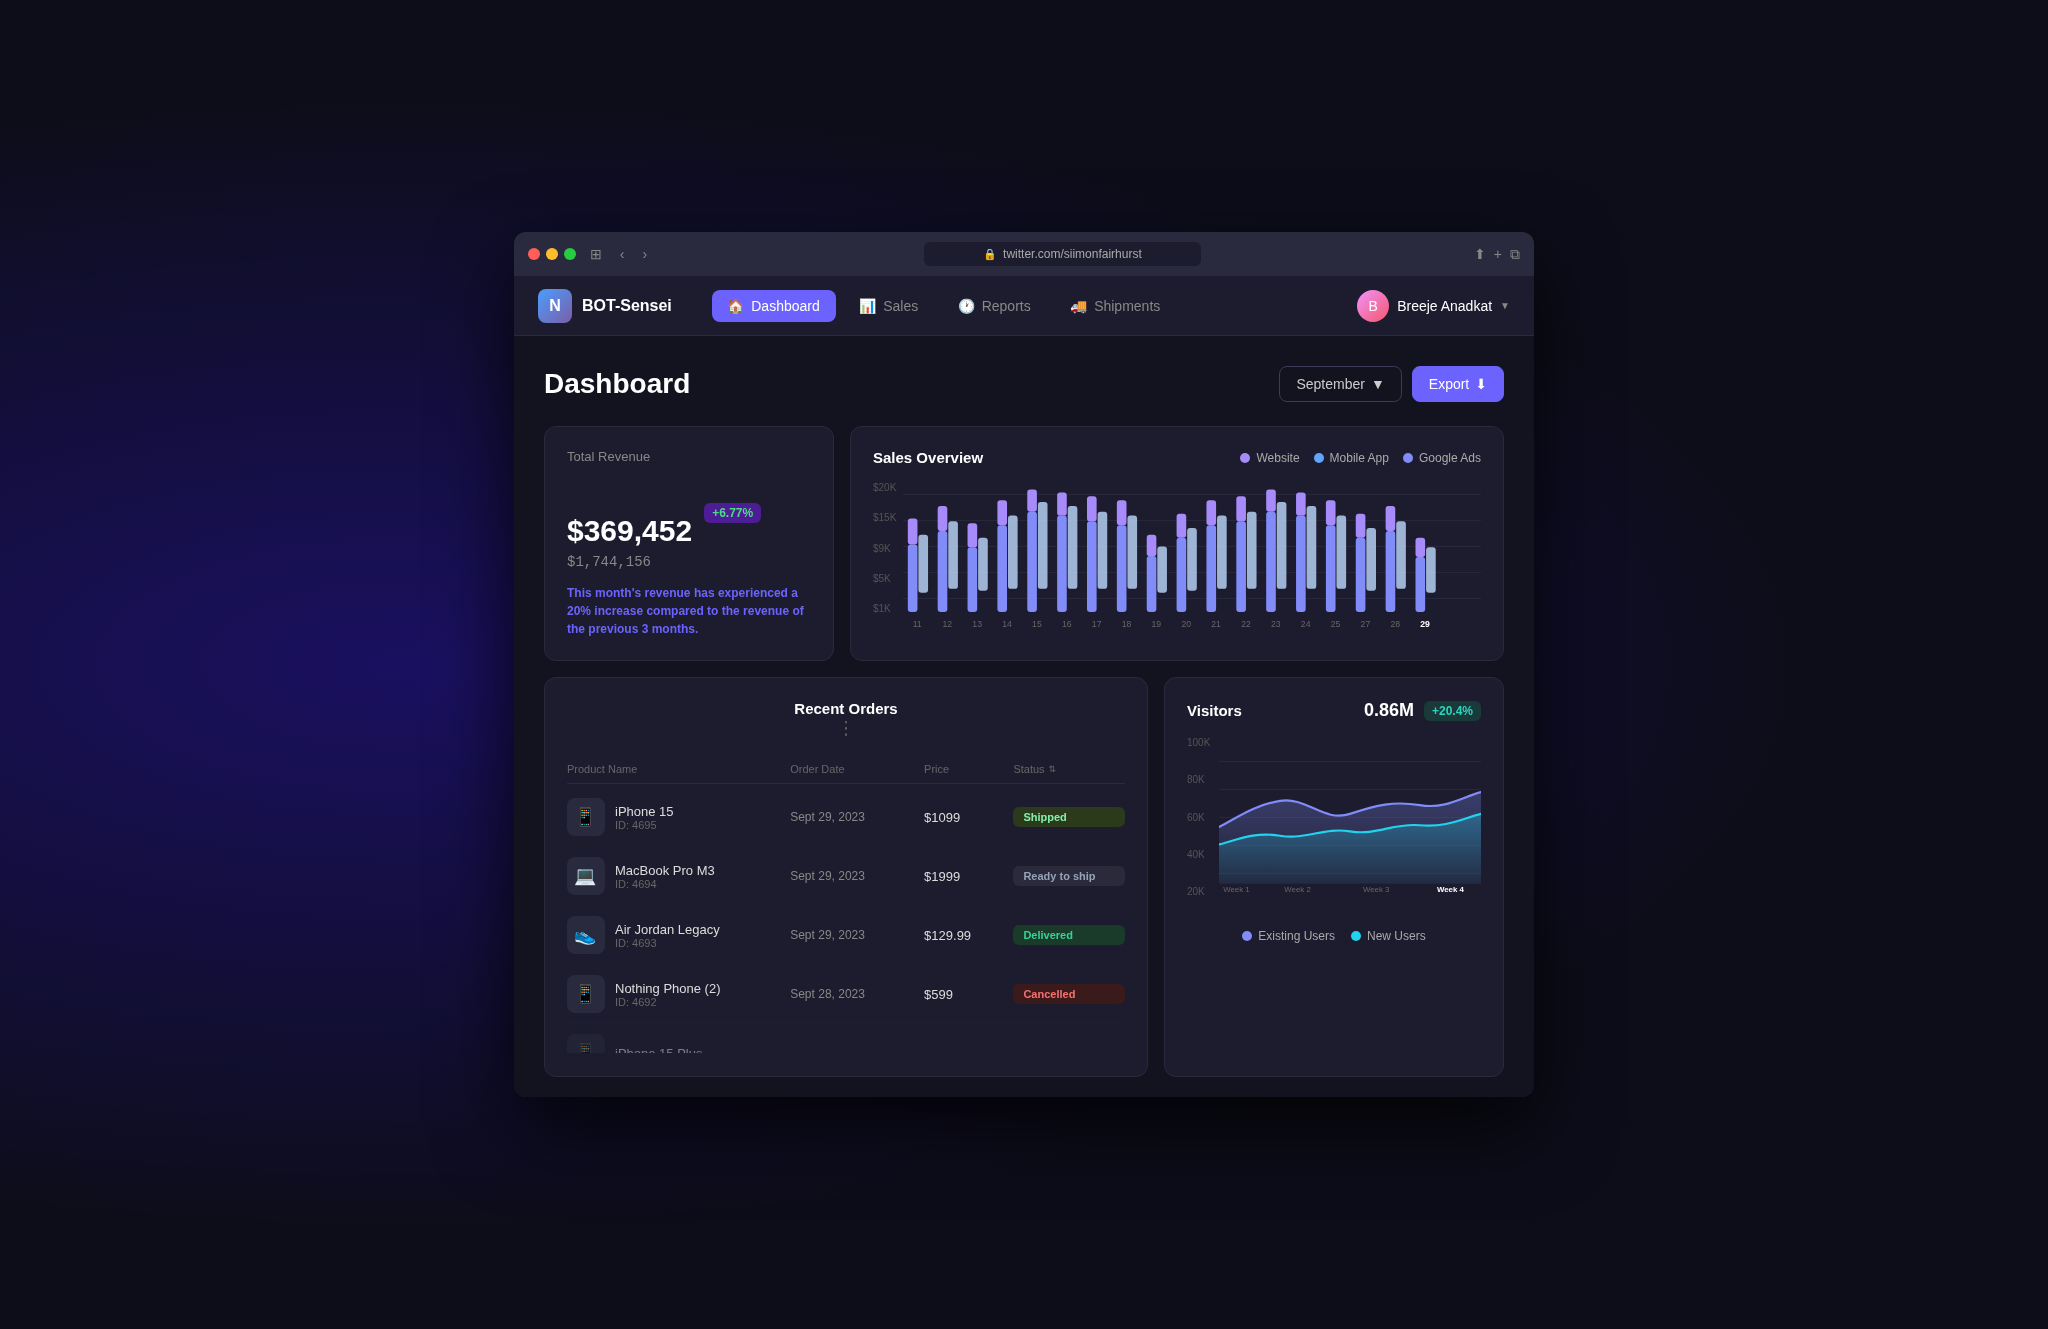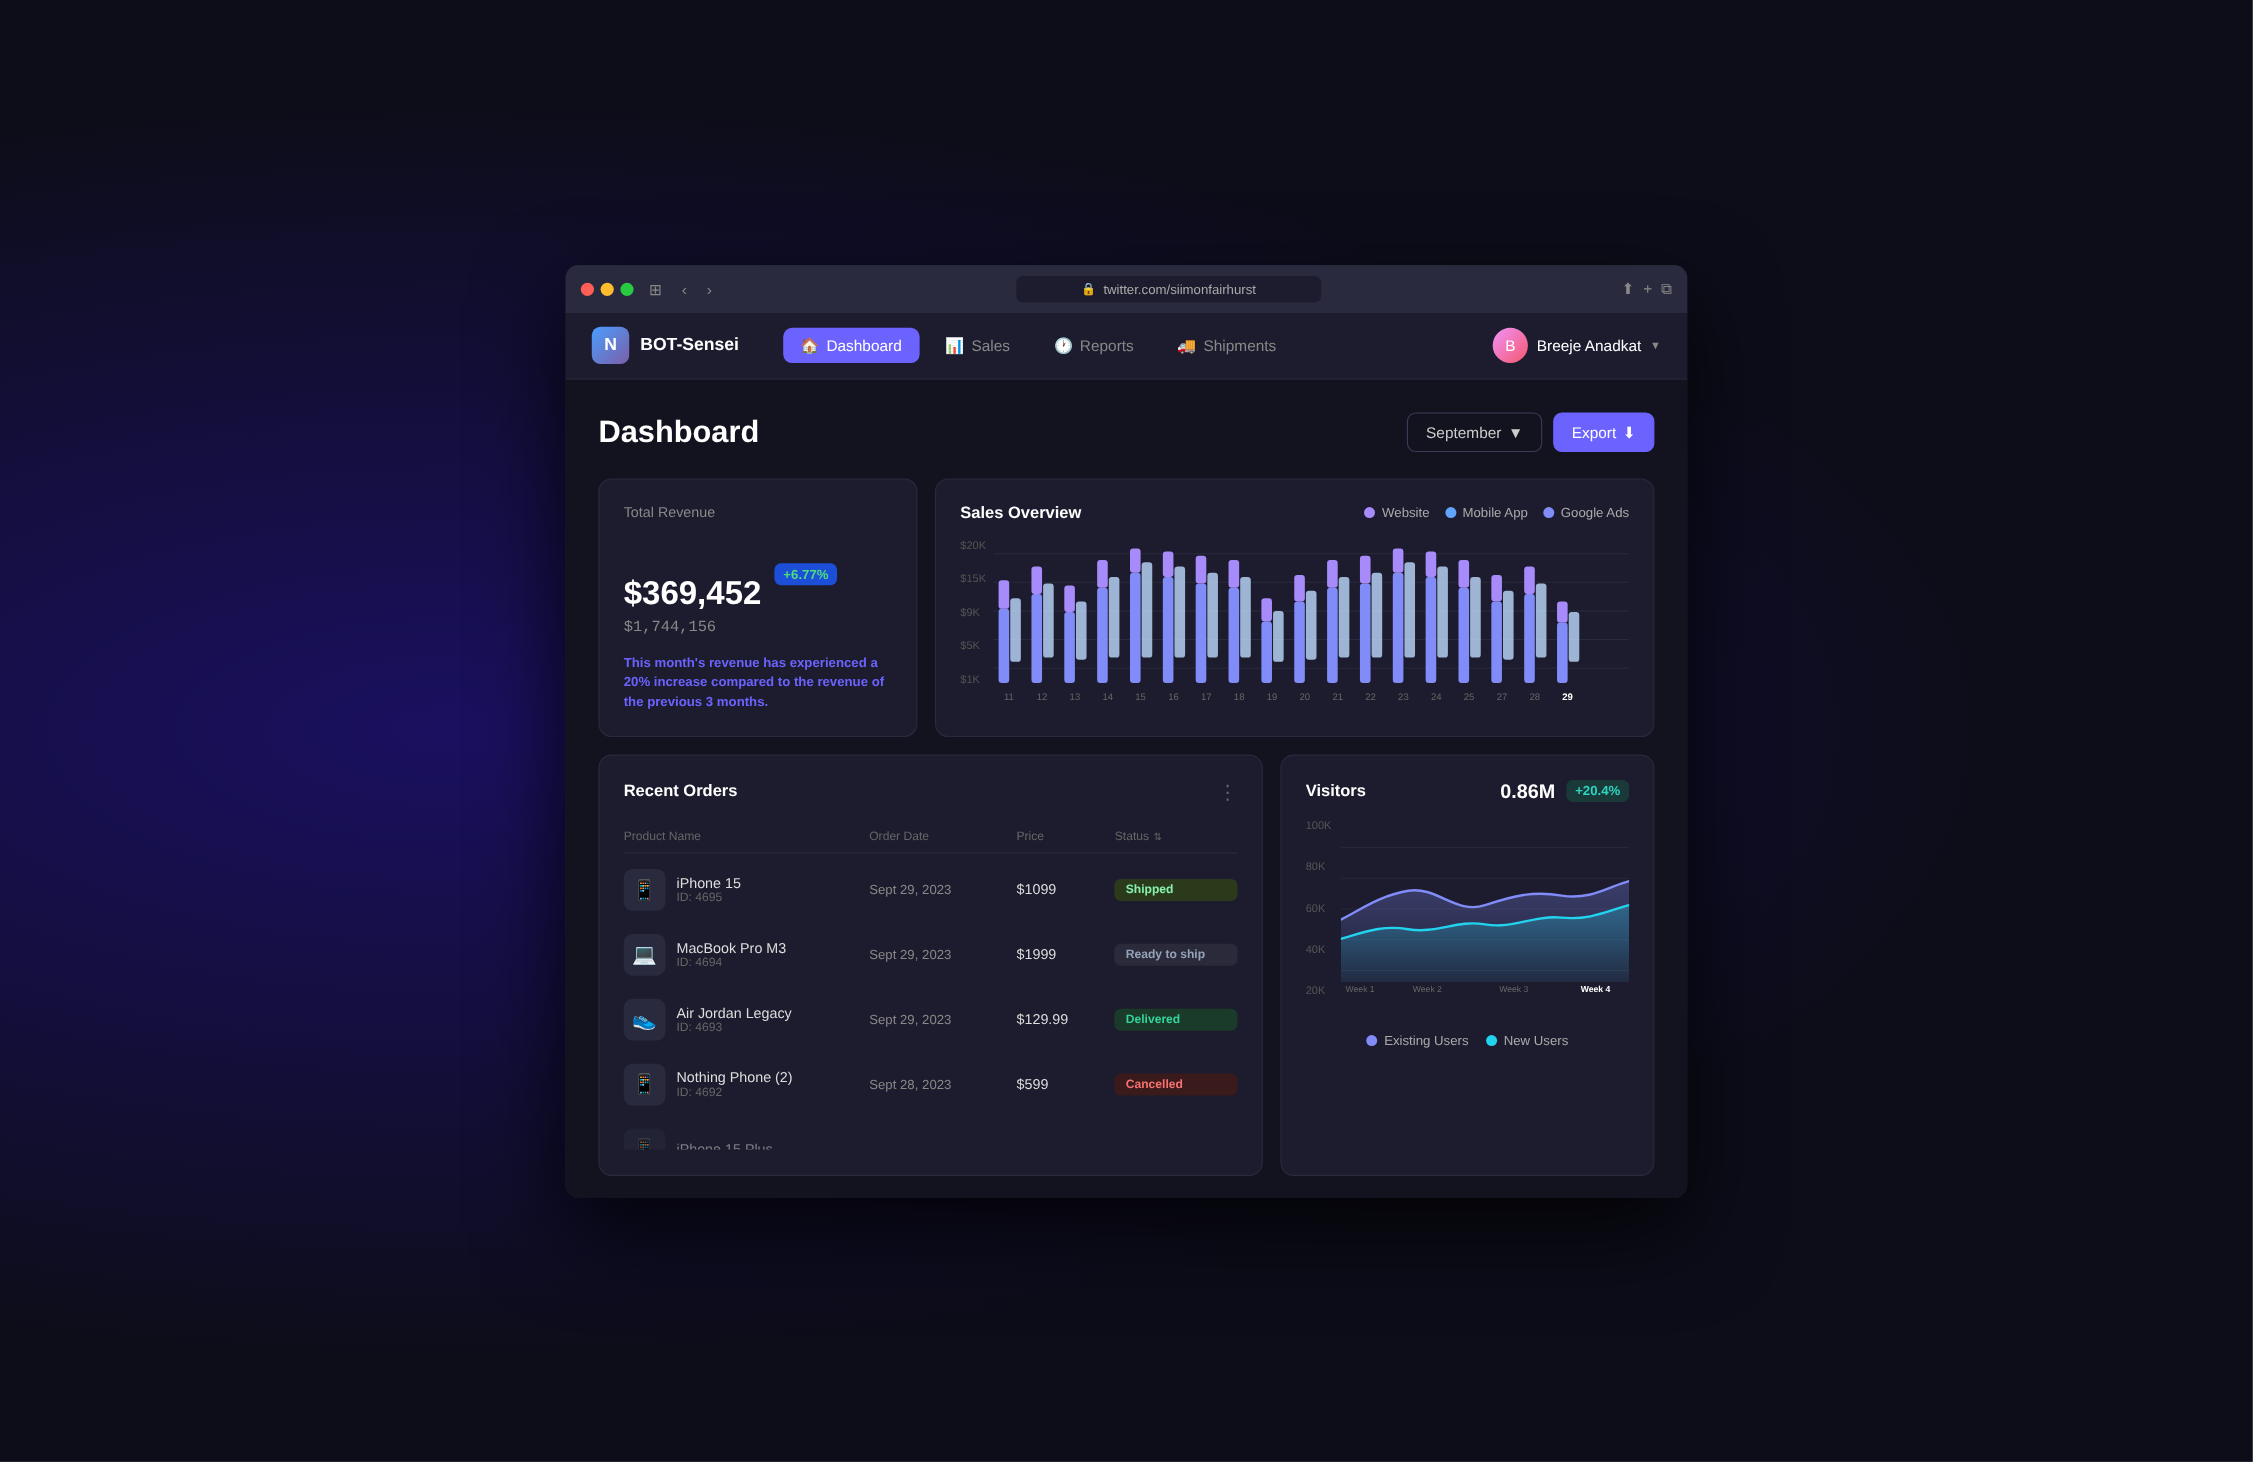--- a/index.html
+++ b/index.html
@@ -156,21 +156,21 @@
       padding: 22px;
       border: 1px solid #2a2a3e;
     }
     .card-revenue { flex: 0 0 290px; }
     .card-sales { flex: 1; }
 
     .card-label { color: #888; font-size: 13px; margin-bottom: 14px; }
     .revenue-main { display: flex; align-items: center; gap: 12px; margin-bottom: 6px; }
     .revenue-amount { color: #fff; font-size: 30px; font-weight: 700; margin-top: 36px; }
     .badge-green {
-      background: #1d4ed8;
+      background: #4c1d95;
       color: #4ade80;
       padding: 3px 8px;
       border-radius: 6px;
       font-size: 12px;
       font-weight: 600;
     }
     .revenue-sub { color: #888; font-size: 14px; margin-bottom: 14px; font-family: Liberation Mono, monospace; }
     .revenue-desc { color: #666; font-size: 12px; line-height: 1.5; }
     .revenue-desc span { color: #6c63ff; font-weight: 600; }
 
@@ -192,20 +192,21 @@
     .cards-row2 { display: flex; gap: 16px; }
     .card-orders { flex: 1; min-height: 290px; }
     .card-visitors { flex: 0 0 340px; }
 
     
     .orders-header {
       display: flex;
       justify-content: space-between;
       align-items: center;
       margin-bottom: 16px;
+      flex-direction: column;
     }
     .orders-title { color: #fff; font-size: 15px; font-weight: 600; }
     .orders-menu { color: #666; font-size: 18px; cursor: pointer; }
 
     .table-header {
       display: grid;
       grid-template-columns: 2fr 1.2fr 0.8fr 1fr;
       padding: 8px 0;
       border-bottom: 1px solid #2a2a3e;
       margin-bottom: 4px;

